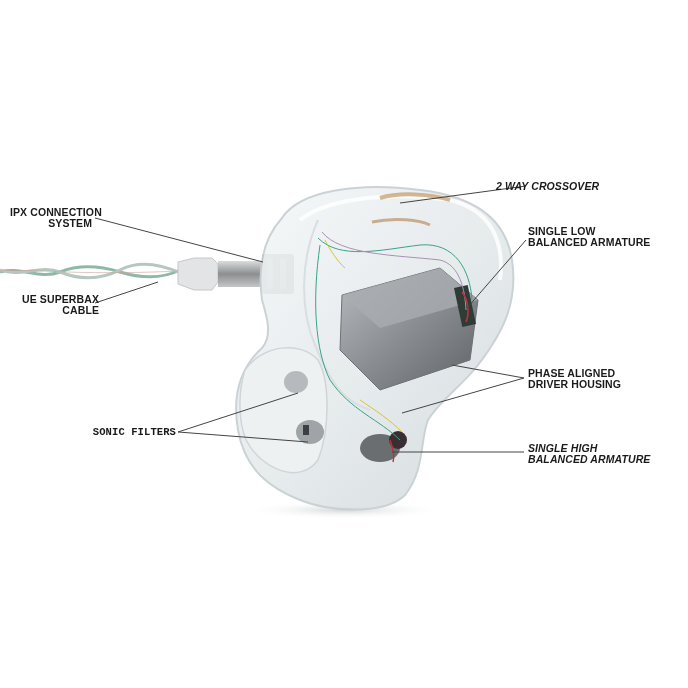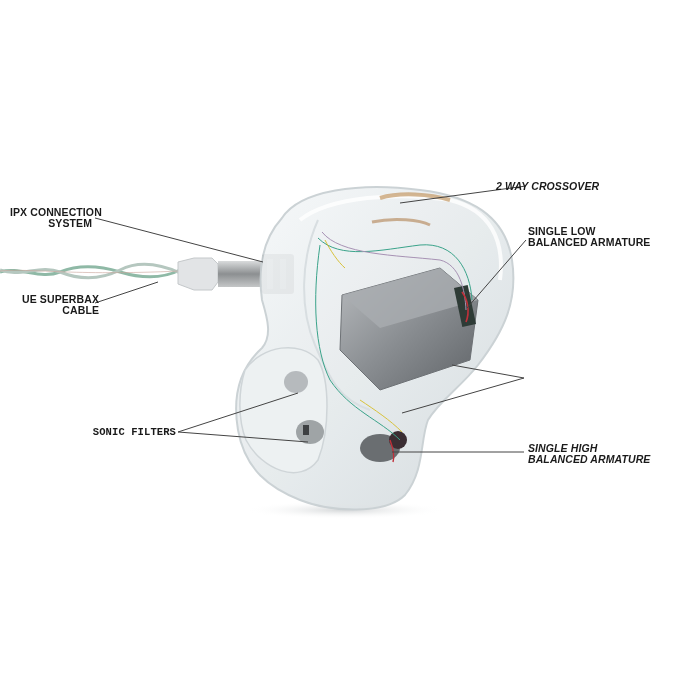--- a/index.html
+++ b/index.html
@@ -124,18 +124,22 @@
   <span>SONIC FILTERS</span>
 </div>
 
 <div class="label" style="left:496px; top:181px;font-style:italic;">
   <span>2 WAY CROSSOVER</span>
 </div>
 <div class="label" style="left:528px; top:226px;">
   <span>SINGLE LOW</span>
   <span>BALANCED ARMATURE</span>
 </div>
+<div class="label" style="left:528px; top:368px;">
+  <span>PHASE ALIGNED</span>
+  <span>DRIVER HOUSING</span>
+</div>
 <div class="label" style="left:528px; top:443px;font-style:italic;">
   <span>SINGLE HIGH</span>
   <span>BALANCED ARMATURE</span>
 </div>
 
 </div>
 
 </body></html>

